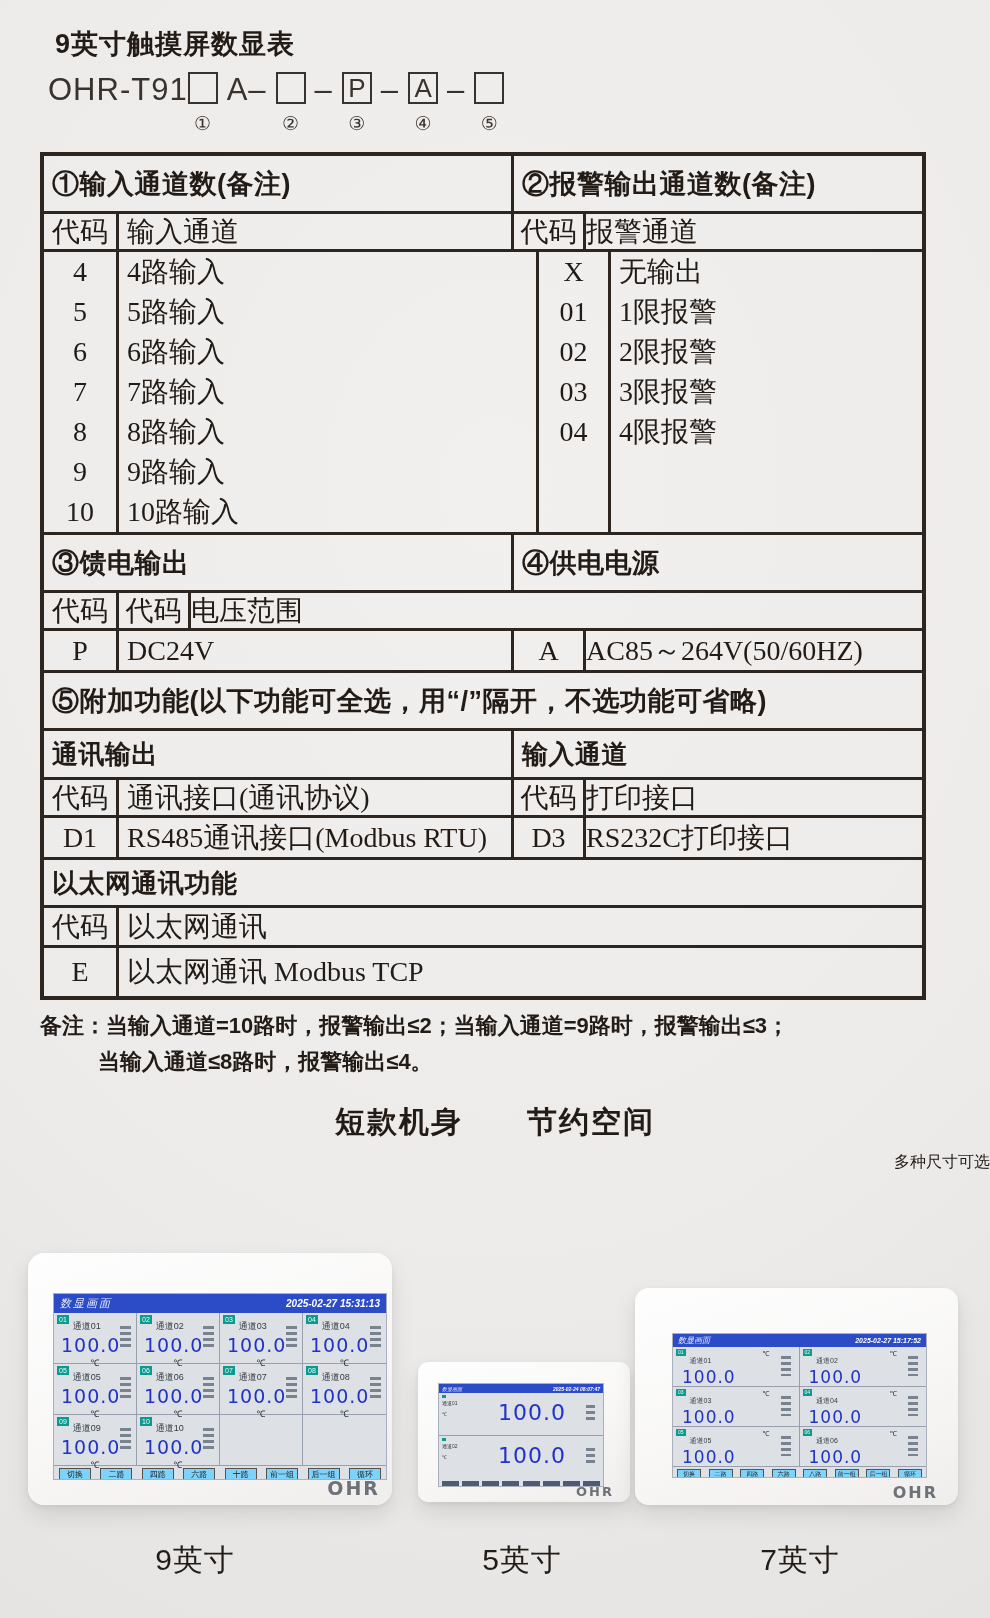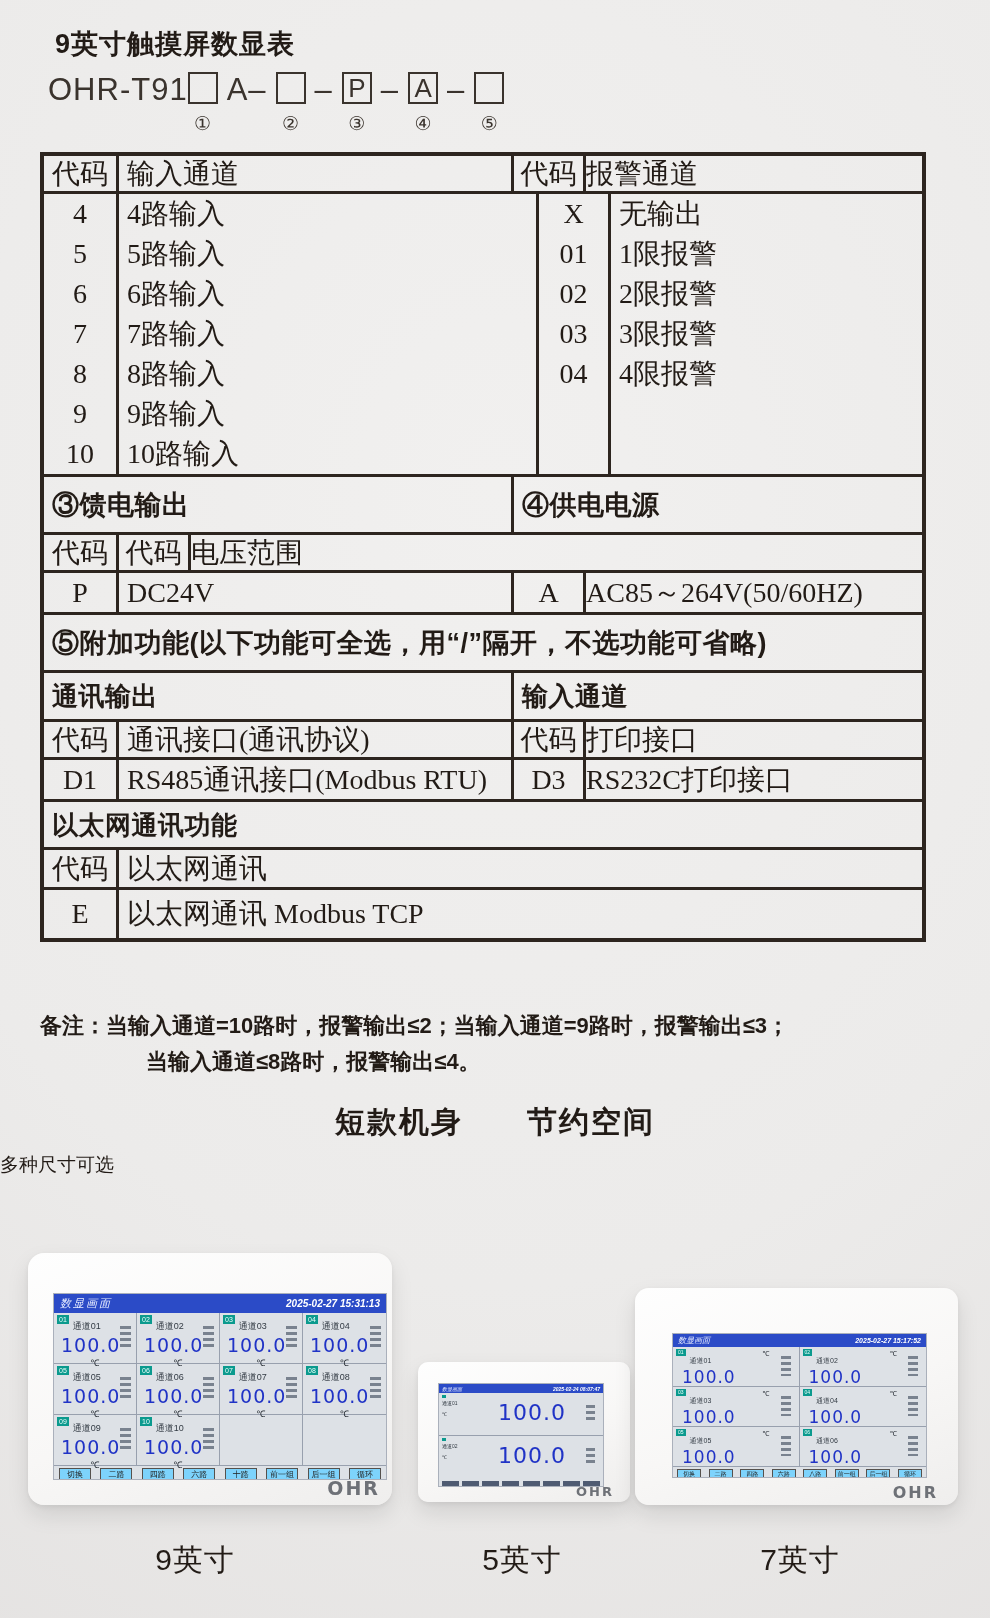--- a/index.html
+++ b/index.html
@@ -47,24 +47,24 @@
   .serif{font-family:"Liberation Serif",serif;font-size:28px;}
   .tdata{display:flex;}
   .col{display:flex;flex-direction:column;}
   .bcol{border-right:3px solid var(--ln);}
   .drow{height:40px;display:flex;align-items:center;}
   .dcode{justify-content:center;}
   .dval{padding-left:8px;}
   .subhead{height:46px;font-size:26px;font-weight:bold;padding-left:8px;letter-spacing:.5px;}
   
   .note{position:absolute;left:40px;top:1008px;font-size:22px;font-weight:600;line-height:36px;}
-  .note .l2{margin-left:106px;}
+  .note .l2{margin-left:58px;}
   
   .promo-head{position:absolute;left:0;top:1102px;width:990px;text-align:center;font-size:30px;font-weight:600;letter-spacing:2px;}
-  .promo-sub{position:absolute;left:0;top:1152px;width:990px;text-align:left;font-size:19px;font-weight:500;}
+  .promo-sub{position:absolute;left:0;top:1152px;width:990px;text-align:right;font-size:16px;font-weight:500;}
   
   .dev{position:absolute;background:linear-gradient(160deg,#fefefe 0%,#f8f7f6 55%,#efeeed 100%);
        box-shadow:0 10px 22px rgba(0,0,0,.10), 0 2px 5px rgba(0,0,0,.06);}
   .screen{position:absolute;background:#dde1e6;border:1px solid #aab0bb;overflow:hidden;}
   .tbar{background:var(--blue);display:flex;justify-content:space-between;align-items:center;color:#e8edff;font-style:italic;}
   .tbar .ts{font-weight:bold;color:#ffffff;}
   .grid{display:grid;}
   .gcell{border-right:1px solid var(--cellln);border-bottom:1px solid var(--cellln);position:relative;padding:2px 3px;}
   .gcell.noR{border-right:none;}
   .chip{display:inline-block;background:var(--teal);color:#eafffa;padding:0 2px;vertical-align:top;}
@@ -152,20 +152,24 @@
     </span>
     <span class="mdash">–</span>
     <span class="munit">
       <span class="mbox"></span>
       <span class="mnum">⑤</span>
     </span>
   </div>
 
   <div class="otable">
 
+    <div class="tr sec">
+      <div class="tc half-l st">①输入通道数(备注)</div>
+      <div class="tc half-r st">②报警输出通道数(备注)</div>
+    </div>
 
     <div class="tr hrow">
       <div class="tc wcl serif">代码</div>
       <div class="tc wvl serif">输入通道</div>
       <div class="tc wcr serif">代码</div>
       <div class="tc wvr serif">报警通道</div>
     </div>
 
     <div class="tr tdata">
       <div class="col bcol" style="width:75px">

